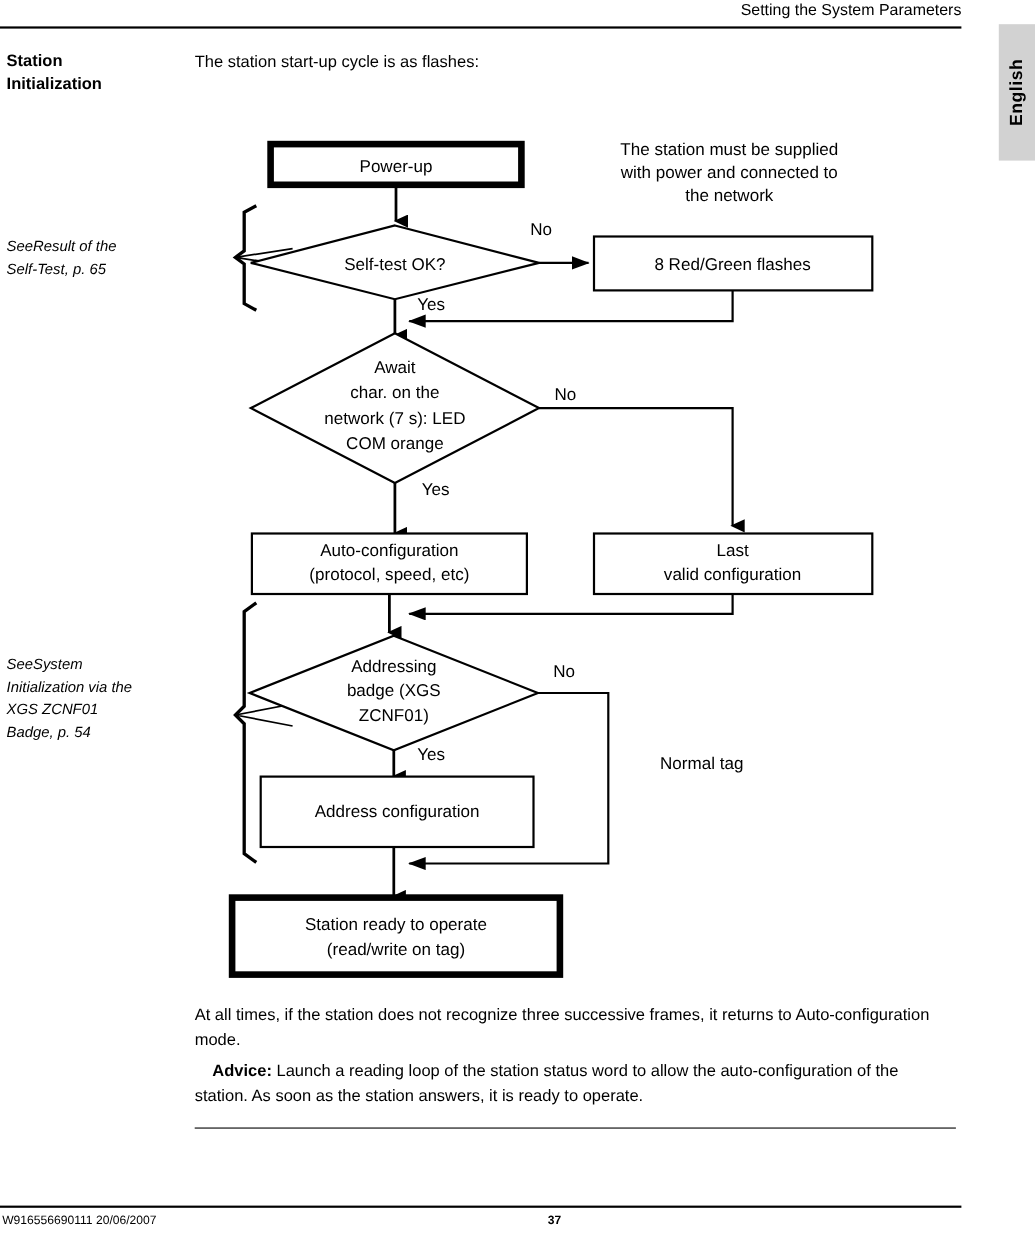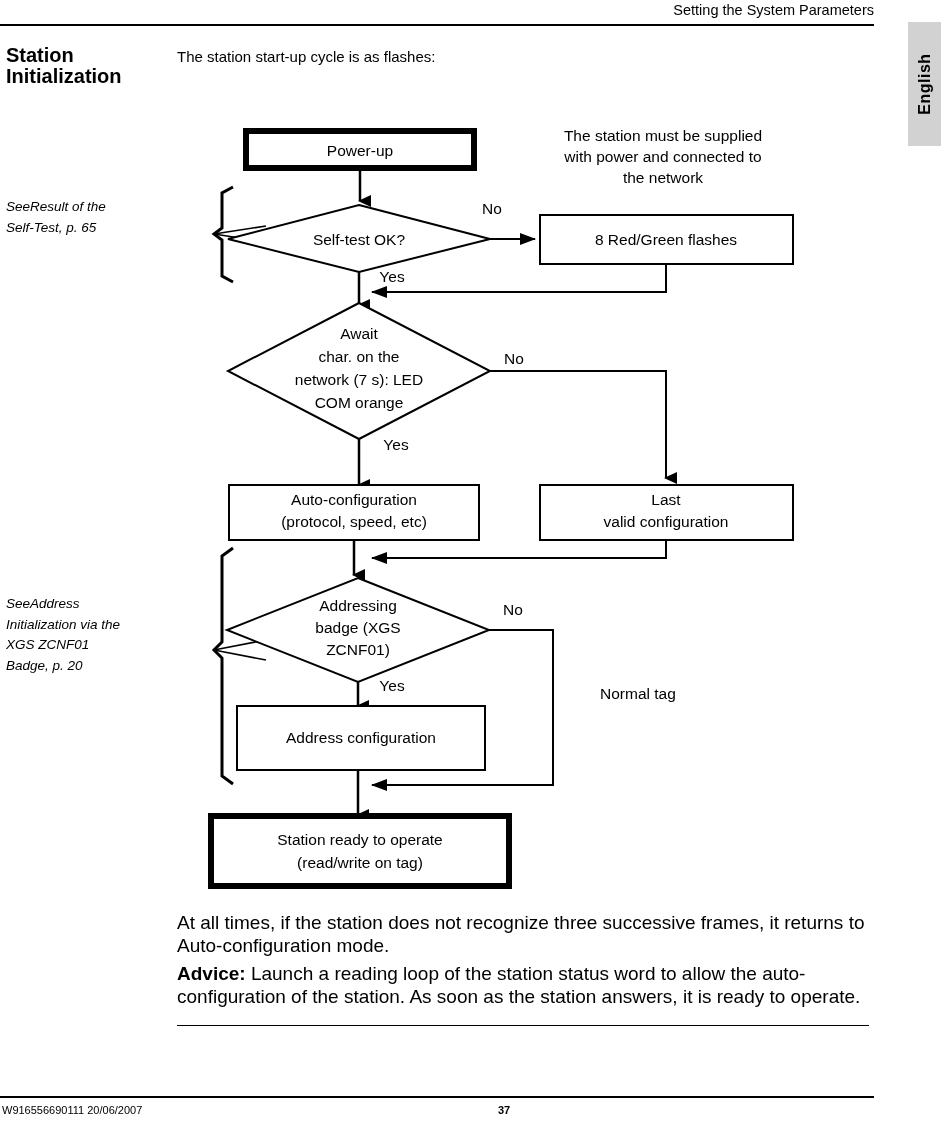--- a/index.html
+++ b/index.html
@@ -65,54 +65,54 @@
     font-weight: bold;
     letter-spacing: 0.5px;
   }
 
   
   .section-title {
     position: absolute;
     left: 6px;
     top: 45px;
     width: 165px;
-    font-size: 20px;
+    font-size: 15px;
     font-weight: bold;
     line-height: 21px;
   }
   .margin-note {
     position: absolute;
     left: 6px;
     width: 168px;
     font-size: 13.5px;
     font-style: italic;
     line-height: 20.5px;
   }
-  .margin-note-1 { top: 197px; }
+  .margin-note-1 { top: 214px; }
   .margin-note-2 { top: 594px; }
 
   
   .intro-text {
     position: absolute;
     left: 177px;
     top: 46px;
     width: 690px;
     font-size: 15px;
     line-height: 21px;
   }
   .body-block {
     position: absolute;
     left: 177px;
     width: 692px;
-    font-size: 19px;
+    font-size: 15px;
     line-height: 22.5px;
   }
   .body-1 { top: 912px; }
   .body-2 { top: 963px; }
-  .body-2 b { font-weight: bold; }
+  .body-2 b { font-weight: bold; margin-left: 16px; }
 
   .bottom-rule {
     position: absolute;
     left: 177px;
     top: 1025px;
     width: 692px;
     height: 0;
     border-top: 1.5px solid #000;
   }
 
@@ -177,24 +177,24 @@
   <div>Station</div>
   <div>Initialization</div>
 </div>
 
 <div class="margin-note margin-note-1">
   <span>See</span><span>Result of the</span><br>
   <span>Self-Test, p. 65</span>
 </div>
 
 <div class="margin-note margin-note-2">
-  <span>See</span><span>Address</span><br>
+  <span>See</span><span>System</span><br>
   <span>Initialization via the</span><br>
   <span>XGS ZCNF01</span><br>
-  <span>Badge, p. 20</span>
+  <span>Badge, p. 54</span>
 </div>
 
 <div class="intro-text">The station start-up cycle is as flashes:</div>
 
 <svg class="flowchart" width="941" height="1129" viewBox="0 0 941 1129">
 
   <defs>
     <marker id="arrowDown" markerWidth="14" markerHeight="14" refX="6" refY="11" orient="auto" markerUnits="userSpaceOnUse">
       <path d="M0,0 L12,0 L6,13 Z" fill="#000"></path>
     </marker>

